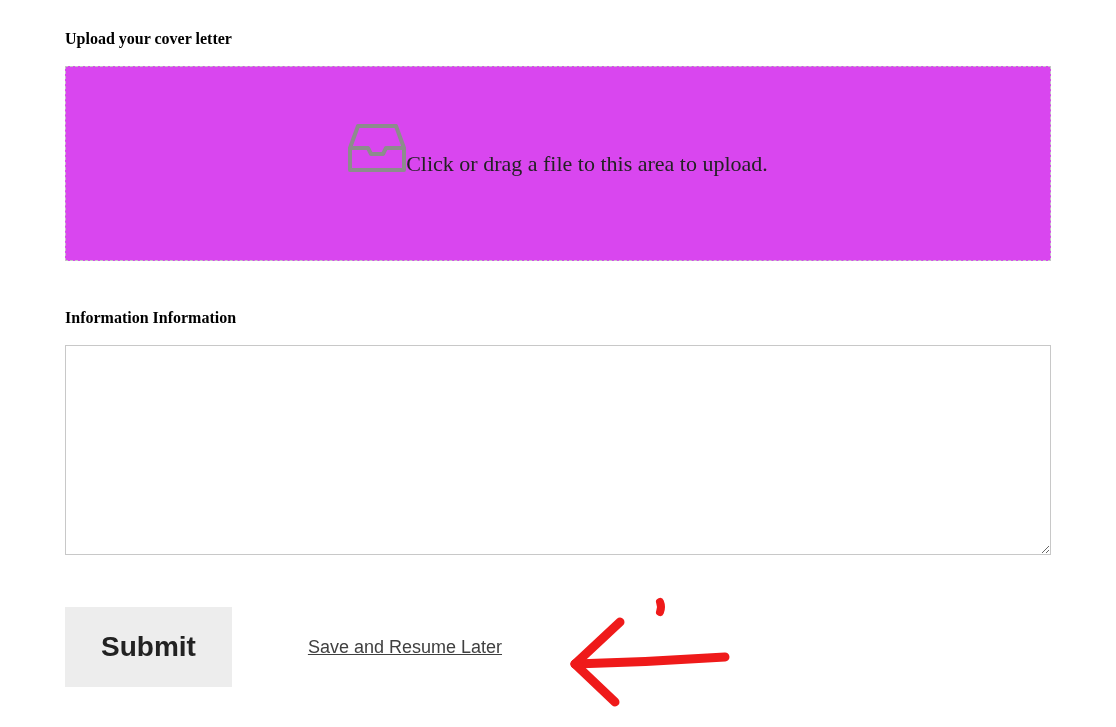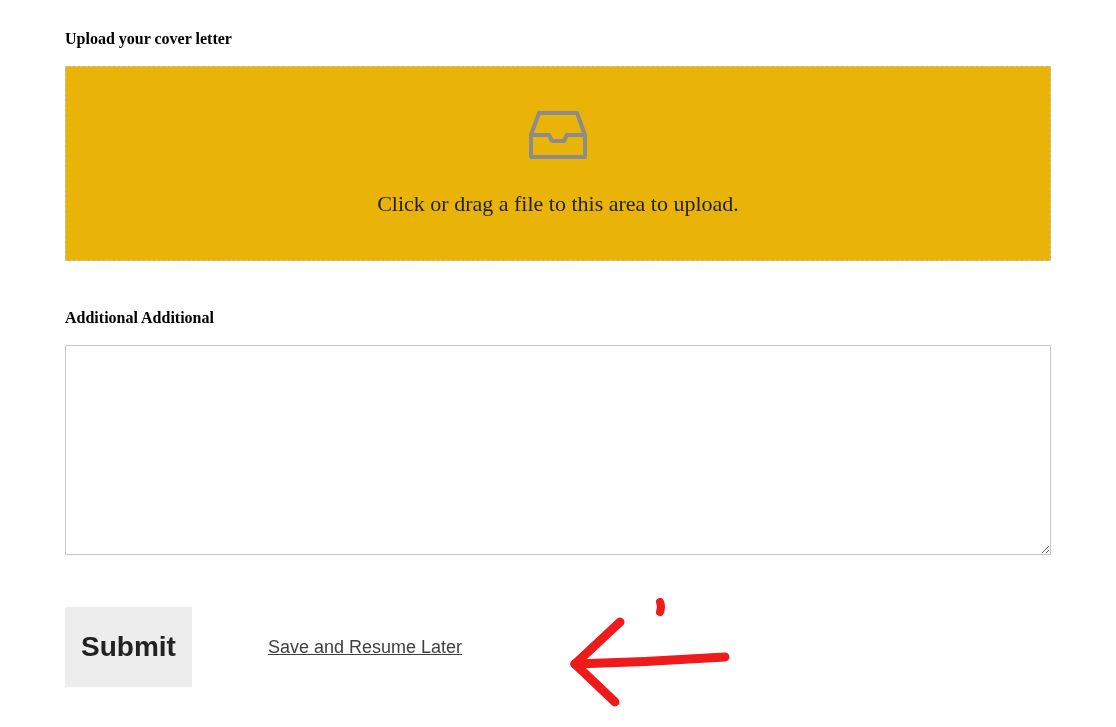--- a/index.html
+++ b/index.html
@@ -13,24 +13,24 @@
       position: relative;
     }
     .field-label {
       font-weight: bold;
       font-size: 16px;
       margin-bottom: 18px;
       display: block;
     }
     .upload-area {
       border: 1px dashed #c4c4c4;
-      background: #eab308;
+      background: #d946ef;
       height: 195px;
       display: flex;
-      flex-direction: column;
+      flex-direction: row;
       align-items: center;
       justify-content: center;
       cursor: pointer;
       margin-bottom: 48px;
     }
     .upload-icon {
       margin-bottom: 26px;
     }
     .upload-text {
       font-size: 22px;
@@ -48,21 +48,21 @@
       margin-bottom: 48px;
     }
     .action-row {
       display: flex;
       align-items: center;
       gap: 45px;
     }
     .submit-button {
       background: #ededed;
       border: none;
-      padding: 24px 16px;
+      padding: 24px 36px;
       font-size: 28px;
       font-family: Arial, Helvetica, sans-serif;
       font-weight: bold;
       color: #222;
       cursor: pointer;
     }
     .save-link {
       font-family: Arial, Helvetica, sans-serif;
       font-size: 18px;
       color: #404040;
@@ -87,21 +87,21 @@
 <div class="upload-area">
   <span class="upload-icon">
     <svg width="58" height="50" viewBox="0 0 58 50" fill="none" stroke="#8c8c8c" stroke-width="4" stroke-linejoin="round">
       <path d="M 10 2 L 48 2 L 56 24 L 56 46 L 2 46 L 2 24 Z"></path>
       <path d="M 2 24 L 20 24 L 23 30 L 35 30 L 38 24 L 56 24"></path>
     </svg>
   </span>
   <span class="upload-text">Click or drag a file to this area to upload.</span>
 </div>
 
-<label class="field-label">Additional Additional</label>
+<label class="field-label">Information Information</label>
 
 <textarea class="textarea-field" value="" style=""></textarea>
 
 <div class="action-row">
   <button class="submit-button">Submit</button>
   <a class="save-link">Save and Resume Later</a>
 </div>
 
 <svg class="arrow-annotation" width="180" height="120" viewBox="0 0 180 120">
   <path d="M 165 65 Q 90 70 15 72" stroke="#ef1a1a" stroke-width="9" fill="none" stroke-linecap="round"></path>

